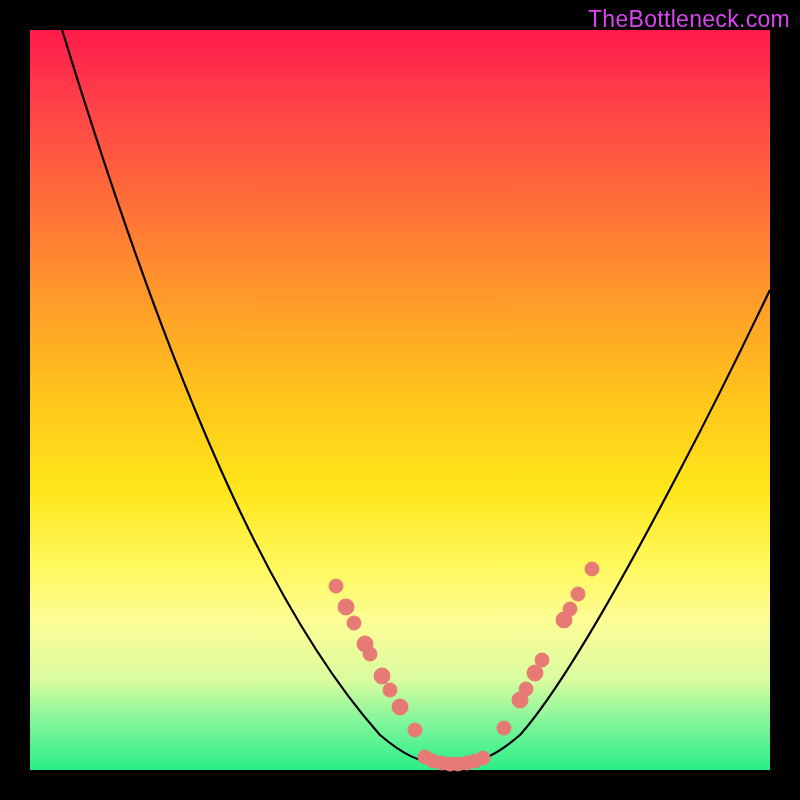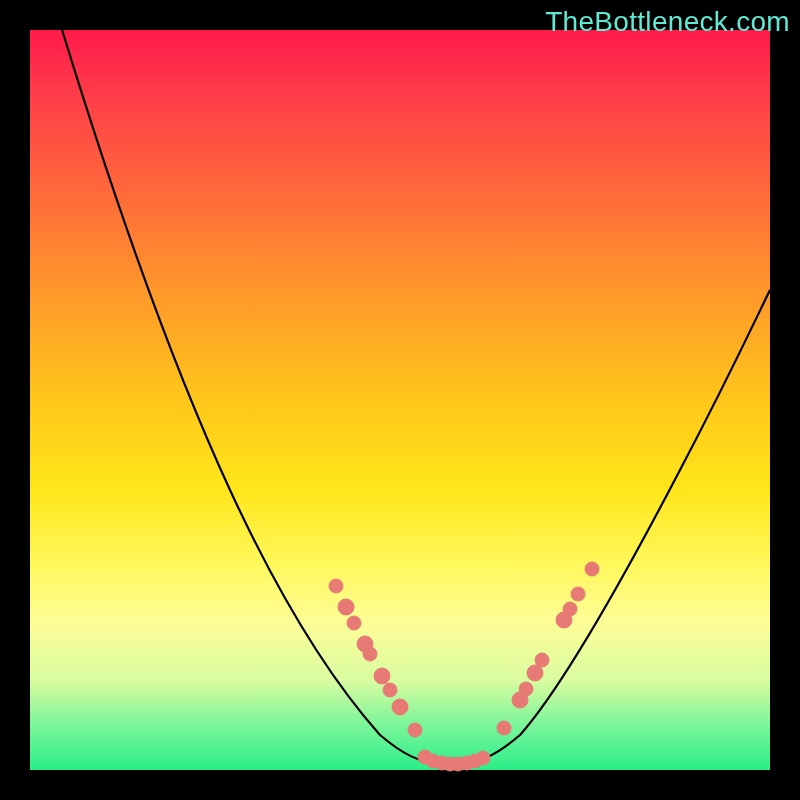--- a/index.html
+++ b/index.html
@@ -27,22 +27,22 @@
       #fff85a 72%,
       #fdfd96 80%,
       #d8fca0 88%,
       #7af599 94%,
       #2aee88 100%);
   }
   .watermark {
     position: absolute;
     top: 6px;
     right: 10px;
-    color: #5eead4;
-    font-size: 28px;
+    color: #d946ef;
+    font-size: 23px;
     font-weight: 500;
     letter-spacing: 0.3px;
     z-index: 10;
     margin-left: 12px;
   }
   svg.curve {
     position: absolute;
     top: 0;
     left: 0;
     width: 740px;

